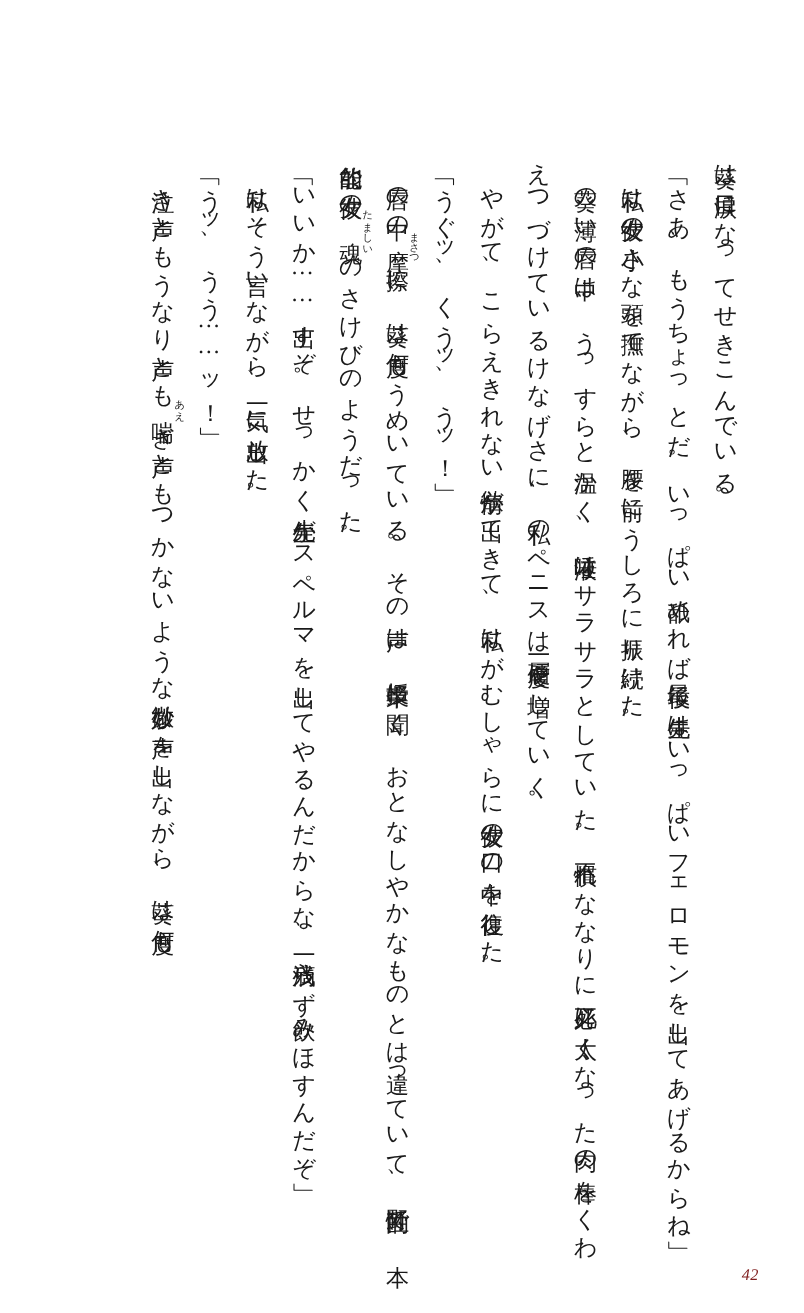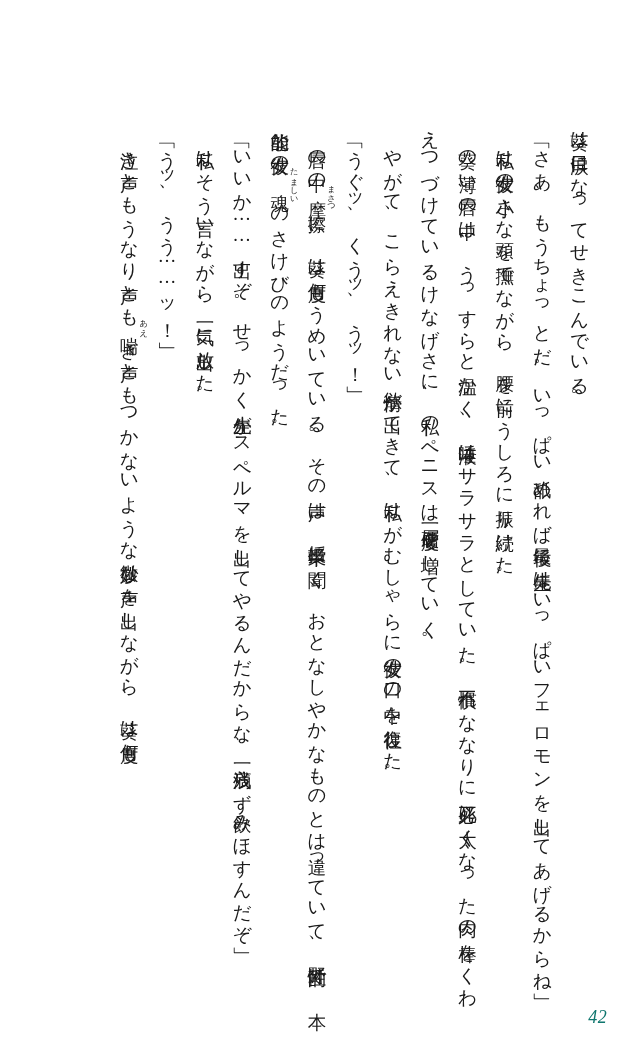--- a/index.html
+++ b/index.html
@@ -54,24 +54,24 @@
   }
   rt {
     font-size: 0.44em;
     letter-spacing: 0;
     line-height: 1;
   }
   #page-number {
     position: absolute;
     right: 36px;
     bottom: 22px;
-    font-size: 18px;
+    font-size: 13px;
     font-family: "Liberation Serif", "DejaVu Serif", serif;
     font-style: italic;
-    color: #0f766e;
+    color: #7f1d1d;
     letter-spacing: 0.02em;
   }
 </style>
 </head>
 <body>
 
 <div id="page">
 
   <div id="text-block">
 

